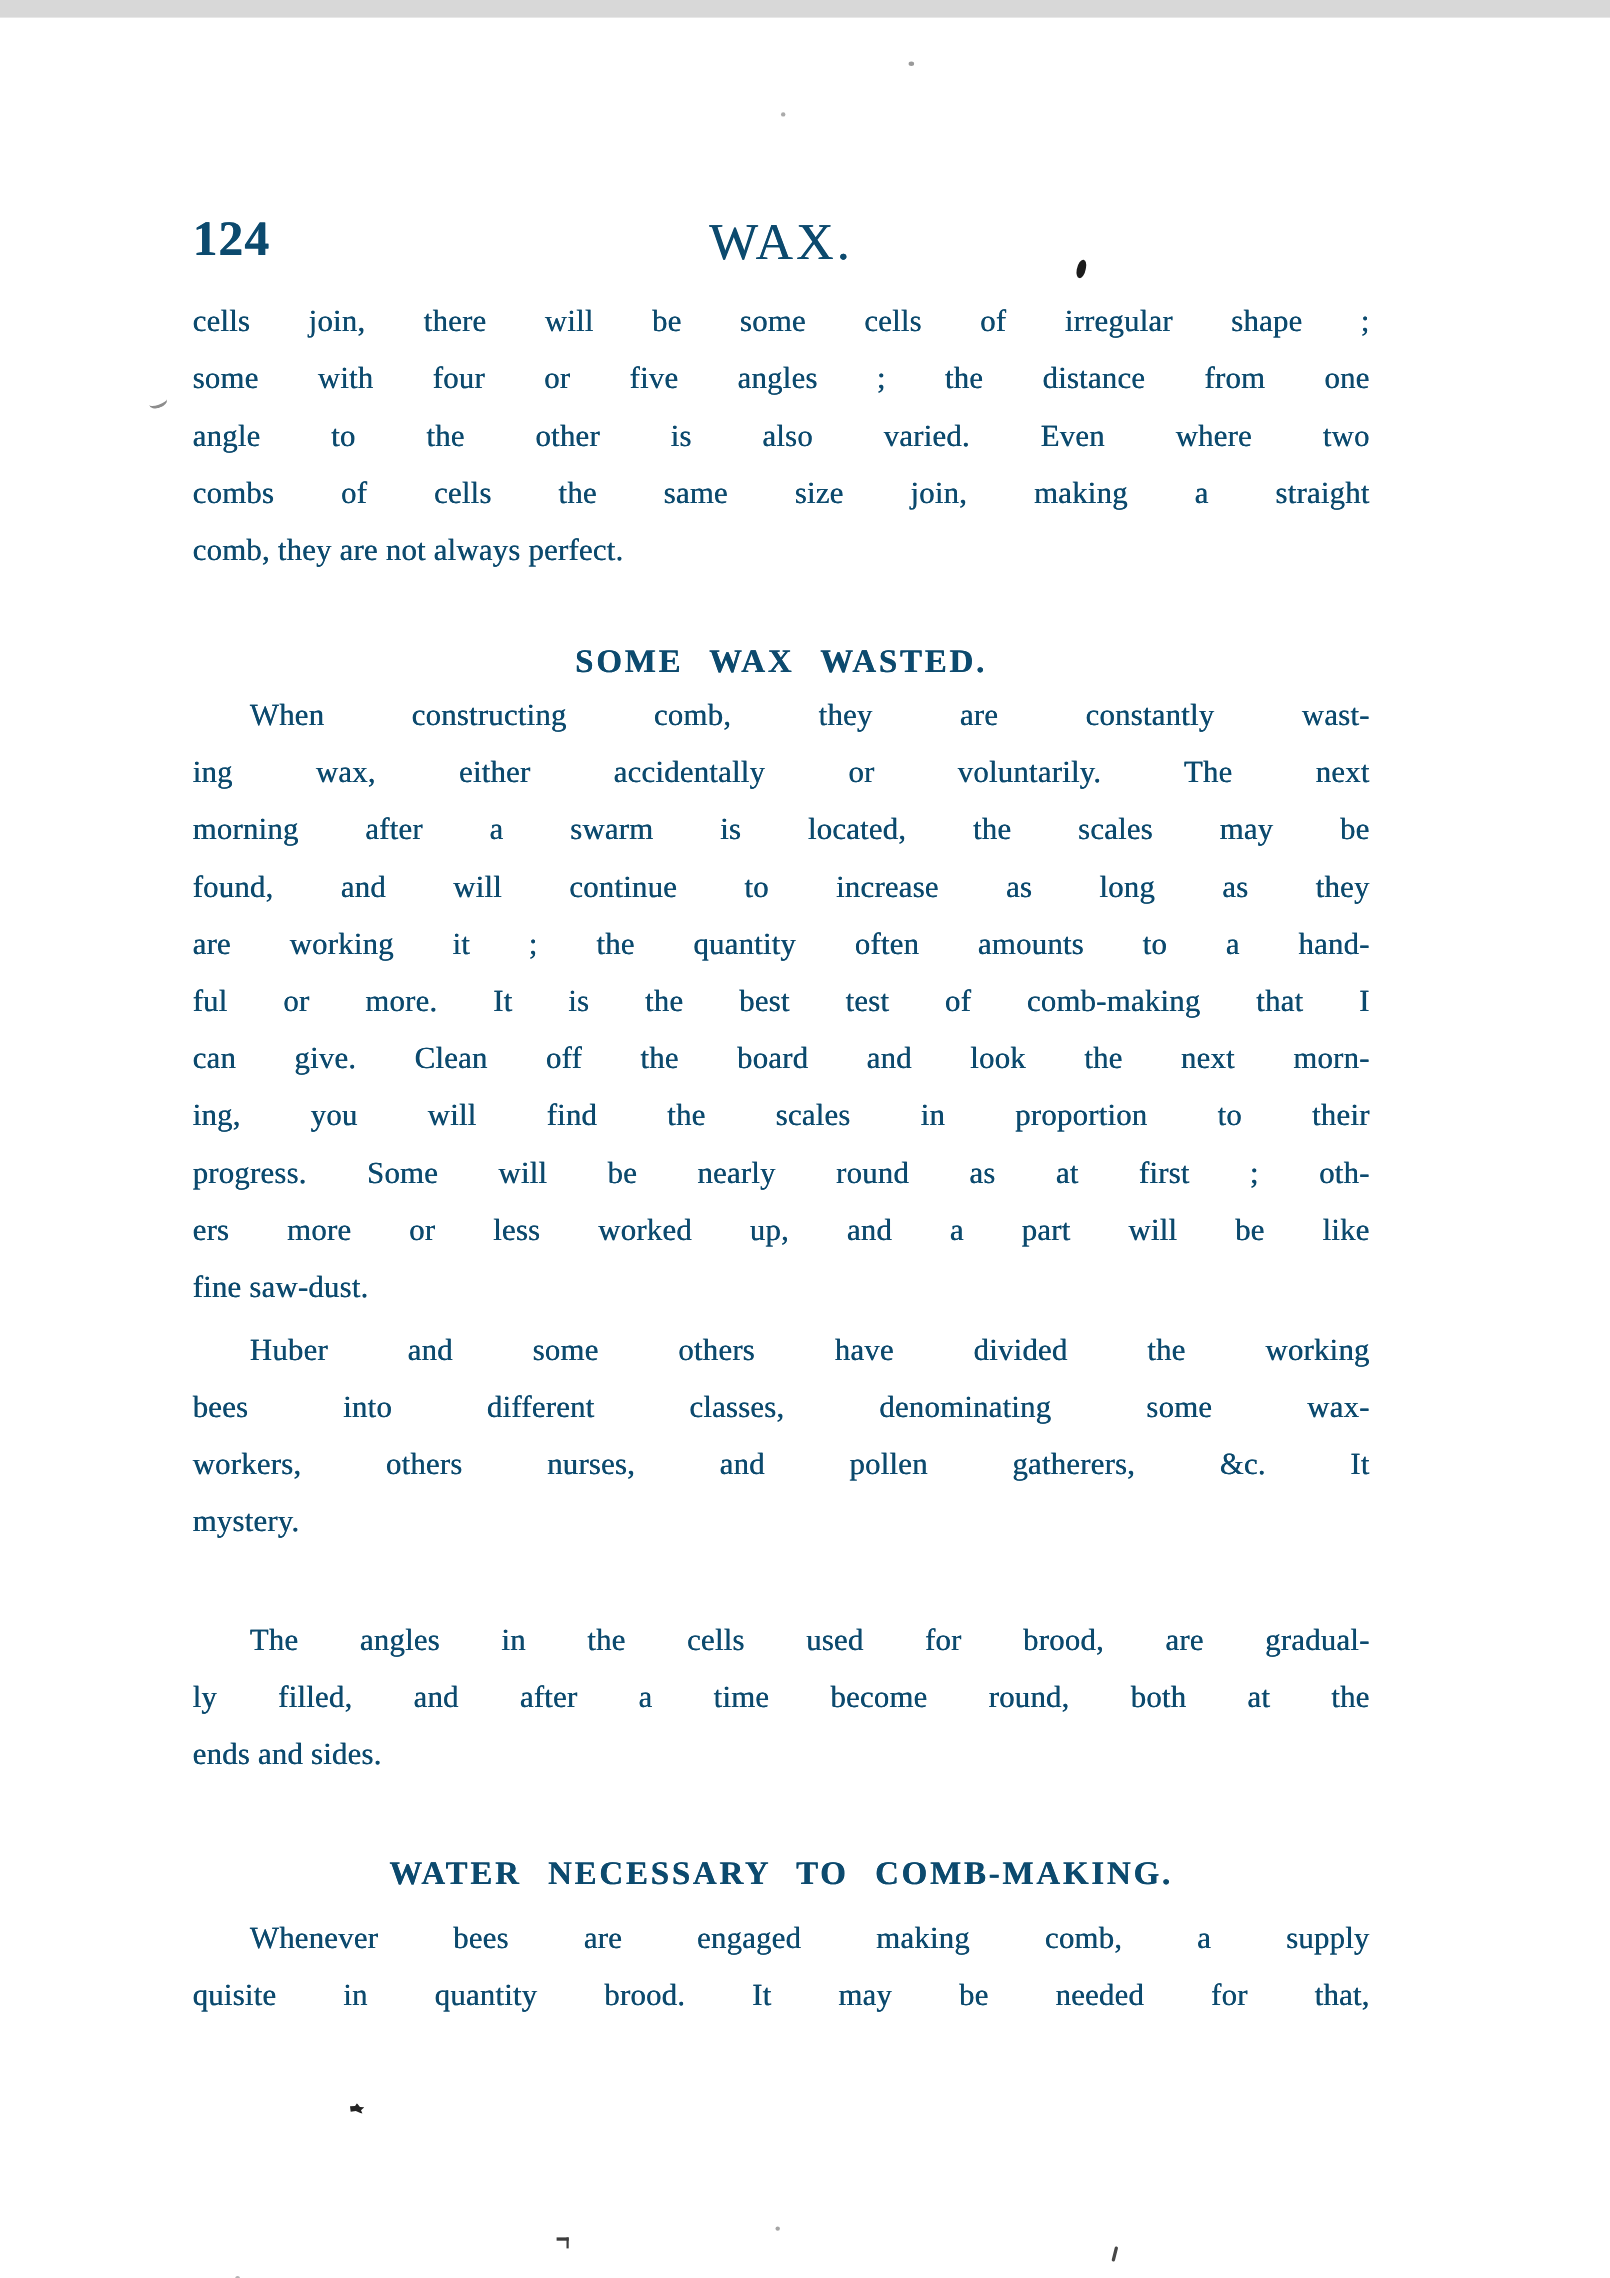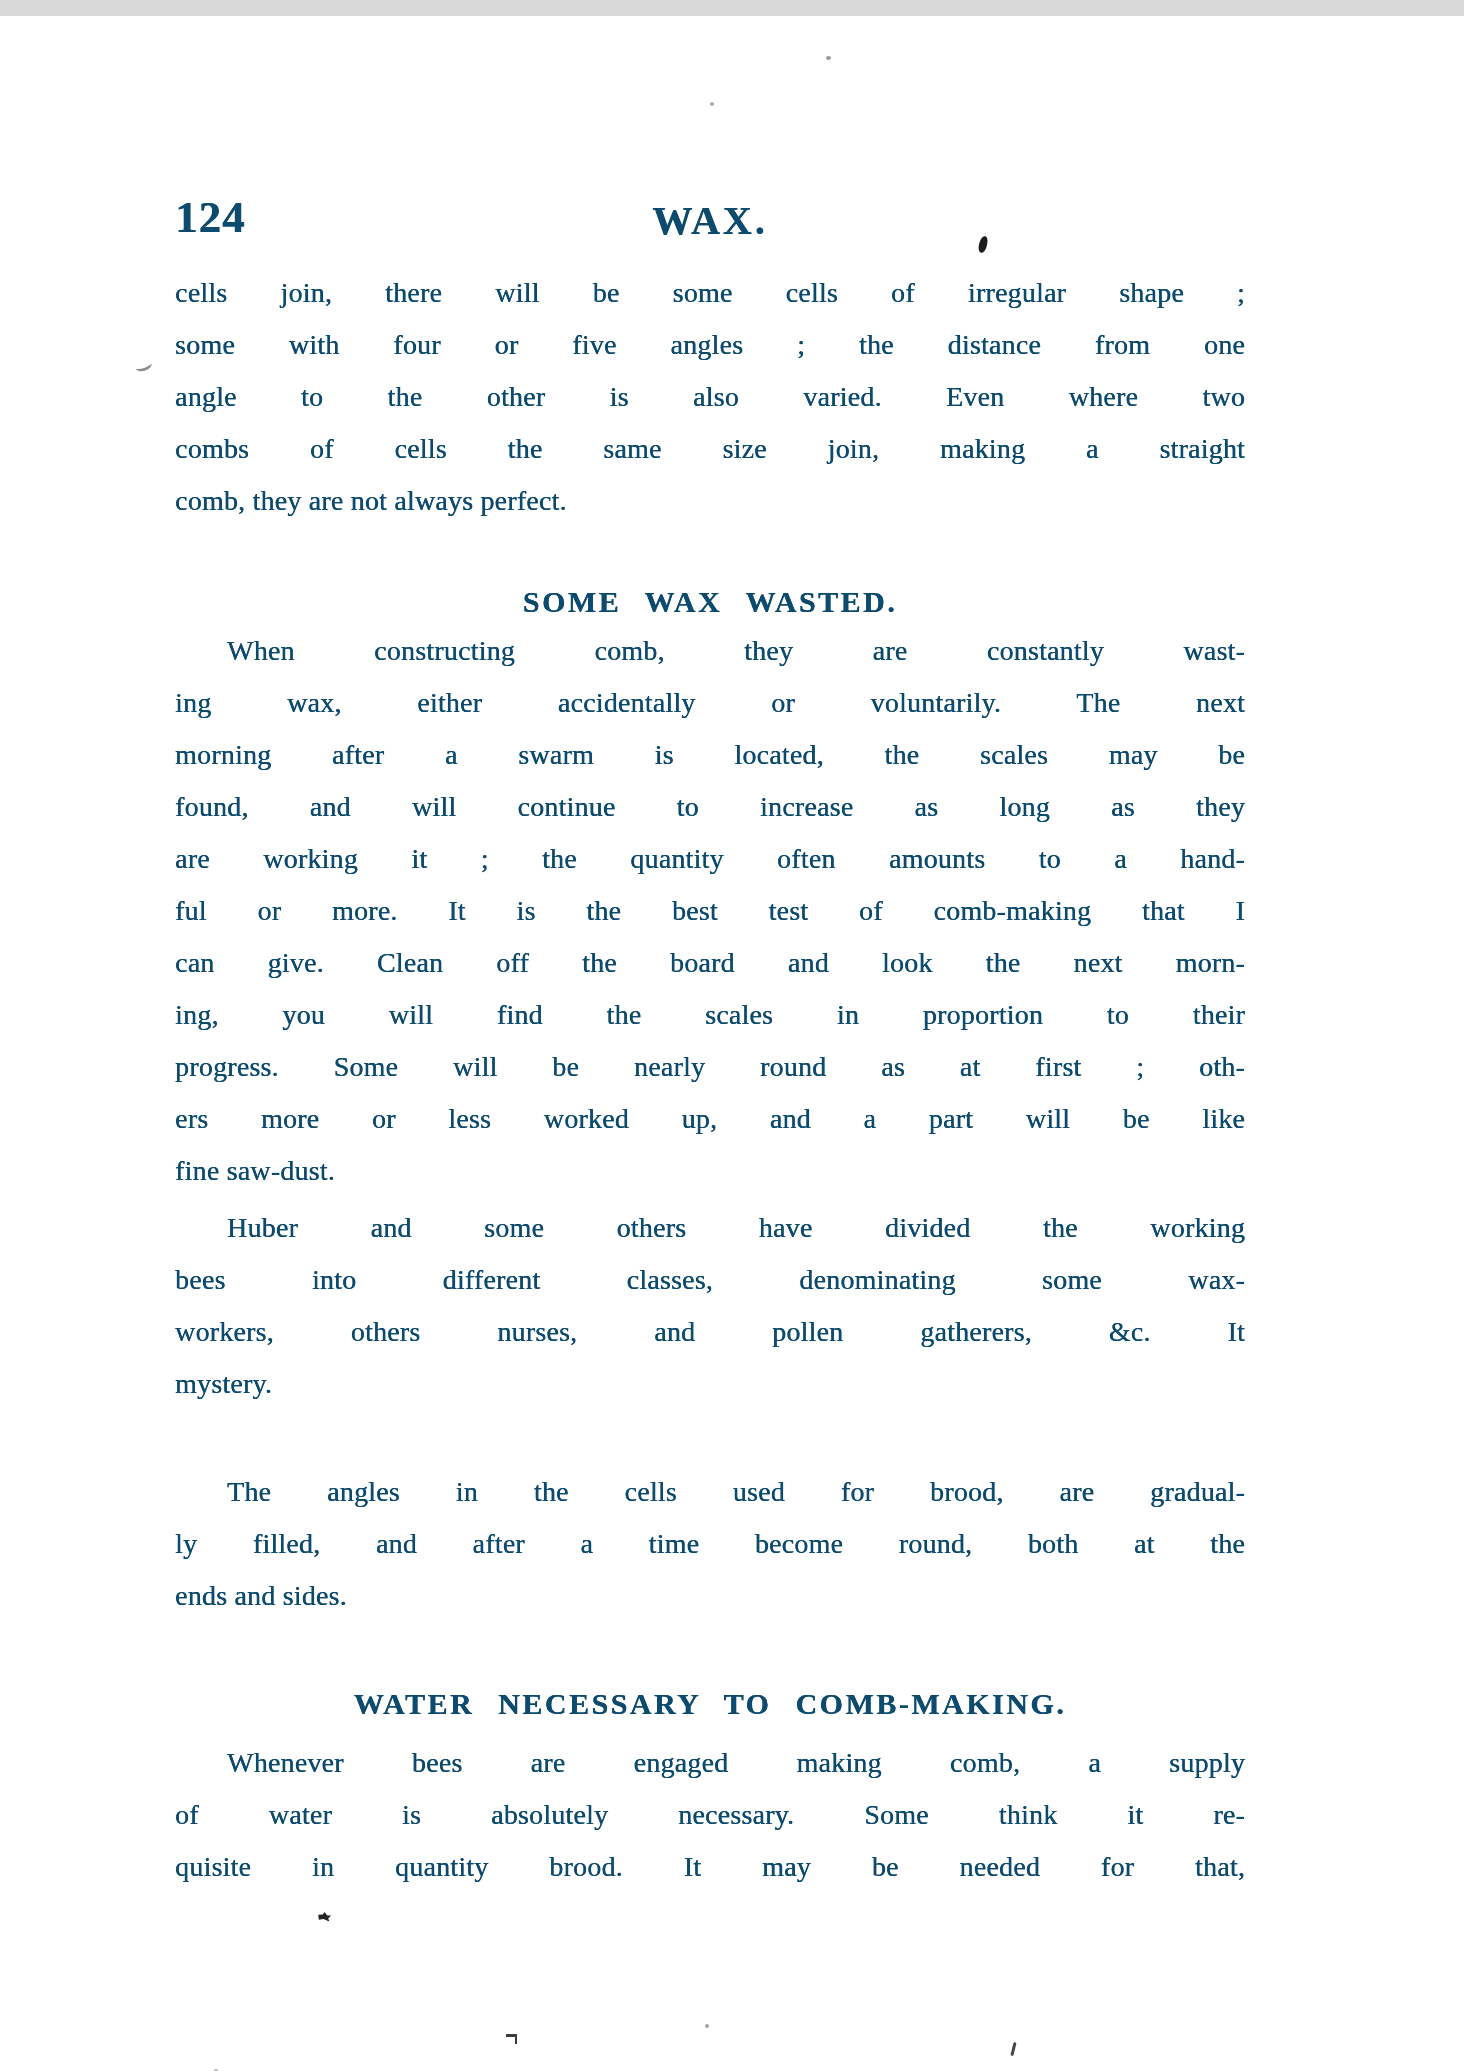--- a/index.html
+++ b/index.html
@@ -19,21 +19,21 @@
   .page-header { top: 176px; height: 50px; }
   .page-num {
     position: absolute; left: 0; top: 0;
     font-size: 45px; line-height: 50px; font-weight: 700;
     letter-spacing: 1px;
     text-shadow: 0.4px 0 currentColor;
   }
   .running-title {
     position: absolute; left: 0; right: 0; top: 7px;
     text-align: center;
-    font-size: 40px; line-height: 43px; font-weight: 700;
+    font-size: 47px; line-height: 43px; font-weight: 400;
     letter-spacing: 3px;
     text-shadow: 0.3px 0 currentColor;
   }
 
   
   .line {
     font-size: 28px;
     line-height: 52px;
     letter-spacing: 0.2px;
     text-align: justify;
@@ -126,21 +126,20 @@
   <div class="block" id="para4">
     <div class="line indent">The angles in the cells used for brood, are gradual-</div>
     <div class="line">ly filled, and after a time become round, both at the</div>
     <div class="line last">ends and sides.</div>
   </div>
 
   <div class="block heading" id="head2">WATER NECESSARY TO COMB-MAKING.</div>
 
   <div class="block" id="para5">
     <div class="line indent">Whenever bees are engaged making comb, a supply</div>
-    <div class="line">of water is absolutely necessary.  Some think it re-</div>
     <div class="line">quisite in quantity brood.  It may be needed for that,</div>
   </div>
 
   <div class="speck sp-comma"></div>
   <div class="speck sp-curl"></div>
   <div class="speck sp-star"></div>
   <div class="speck sp-dot1"></div>
   <div class="speck sp-dot2"></div>
   <div class="speck sp-dot3"></div>
   <div class="speck sp-tick"></div>

